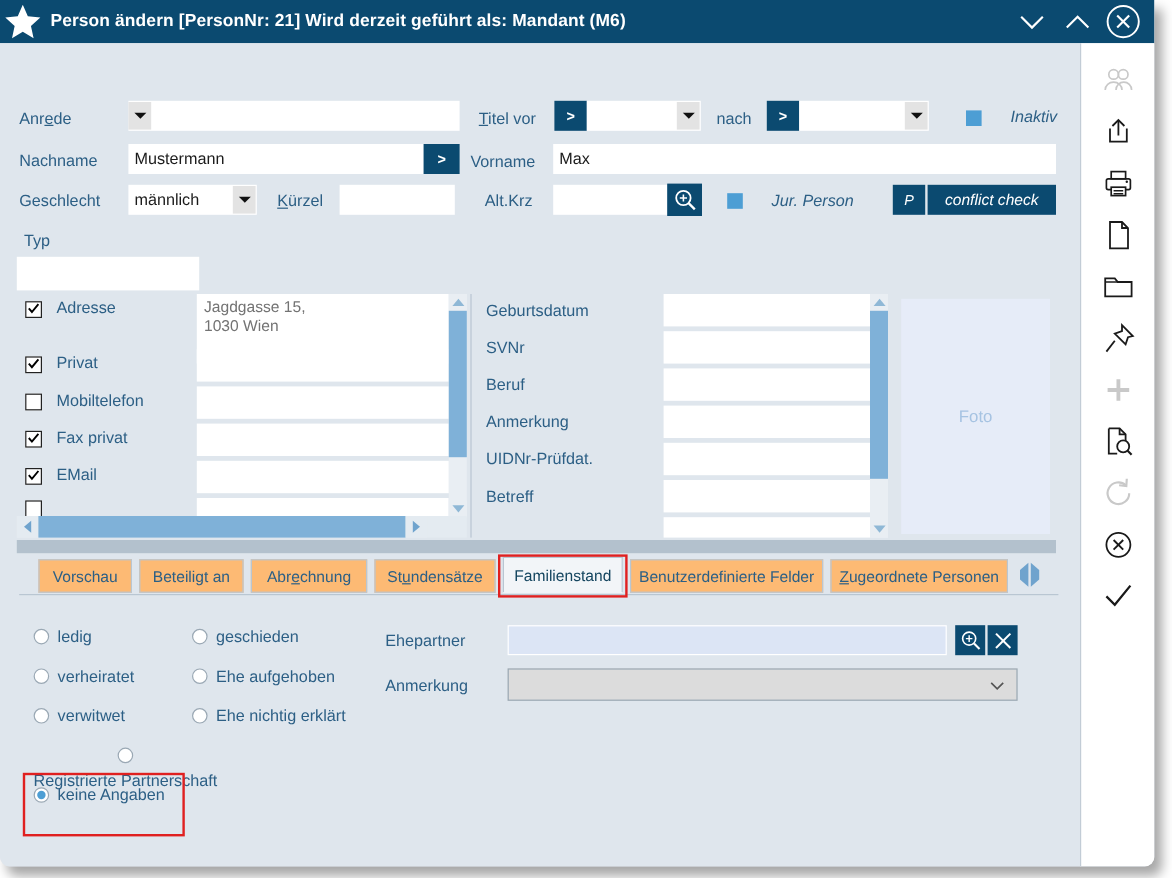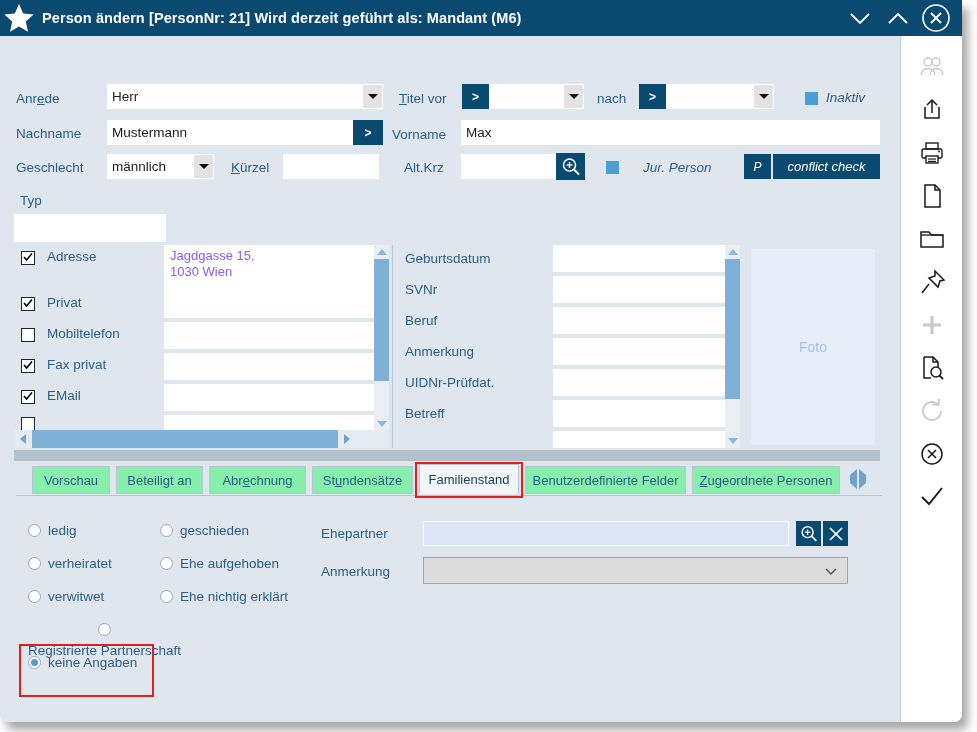--- a/index.html
+++ b/index.html
@@ -84,21 +84,21 @@
 
   .hscroll { position:absolute; height:18px; background:#e4ebf1; display:flex; align-items:center; }
   .hbtn { width:18px; height:18px; display:flex;align-items:center;justify-content:center;background:#e4ebf1; }
   .hthumb { height:18px; background:#7fb1d8; }
   .tri-lf { width:0;height:0;border-top:5px solid transparent;border-bottom:5px solid transparent;border-right:6px solid #6fa3cd; }
   .tri-rt { width:0;height:0;border-top:5px solid transparent;border-bottom:5px solid transparent;border-left:6px solid #6fa3cd; }
 
   
   .tabstrip { position:absolute; left:16px; top:430px; width:866px; height:32px; }
   .tab {
-    position:absolute; top:0; height:28px; background:#86efac; border:1px solid #b9c6d2;
+    position:absolute; top:0; height:28px; background:#fdba74; border:1px solid #b9c6d2;
     display:flex; align-items:center; justify-content:center; padding:0 10px;
     font-size:13px; color:#2c5f85; cursor:pointer; white-space:nowrap;
   }
   .tab.active { background:#f2f5f8; border-bottom-color:#f2f5f8; color:#14455f; height:30px; }
   .tab-red { position:absolute; border:2px solid #e02020; pointer-events:none; }
   .tabnav { position:absolute; top:3px; display:flex; gap:2px; }
   .tabnav div { width:17px;height:20px;display:flex;align-items:center;justify-content:center;cursor:pointer; }
   .tri-lf2 { width:0;height:0;border-top:6px solid transparent;border-bottom:6px solid transparent;border-right:7px solid #6fa3cd; }
   .tri-rt2 { width:0;height:0;border-top:6px solid transparent;border-bottom:6px solid transparent;border-left:7px solid #6fa3cd; }
 
@@ -140,21 +140,20 @@
           <line x1="21" y1="11" x2="11" y2="21" stroke="#ffffff" stroke-width="1.8"></line>
         </svg>
       </div>
     </div>
   </div>
 
   <div class="body-area">
 
     <div class="ab lbl" style="left:16px; top:55px;">Anr<u>e</u>de</div>
     <div class="ab combo" style="left:107px; top:48px; width:276px;">
-      <div class="val">Herr</div>
       <div class="arrow">
           <div class="tri-dn"></div>
         </div>
     </div>
 
     <div class="ab lbl" style="left:399px; top:55px;"><u>T</u>itel vor</div>
     <div class="ab navybtn gt" style="left:462px; top:48px; width:27px;">&gt;</div>
     <div class="ab combo" style="left:489px; top:48px; width:95px;">
       <div class="val"></div>
       <div class="arrow">
@@ -164,21 +163,21 @@
 
     <div class="ab lbl" style="left:597px; top:55px;">nach</div>
     <div class="ab navybtn gt" style="left:639px; top:48px; width:27px;">&gt;</div>
     <div class="ab combo" style="left:666px; top:48px; width:108px;">
       <div class="val"></div>
       <div class="arrow">
           <div class="tri-dn"></div>
         </div>
     </div>
 
-    <div class="ab" style="left:805px; top:54px; display:flex; align-items:flex-end; gap:8px;">
+    <div class="ab" style="left:805px; top:54px; display:flex; align-items:flex-end; gap:24px;">
       <span class="chk-sq"></span>
       <span class="lbl italic">Inaktiv</span>
     </div>
 
     <div class="ab lbl" style="left:16px; top:90px;">Nachname</div>
     <input class="ab fld" style="left: 107px; top: 84px; width: 246px;" value="Mustermann">
     <div class="ab navybtn gt" style="left:353px; top:84px; width:30px;">&gt;</div>
     <div class="ab lbl" style="left:392px; top:91px;">Vorname</div>
     <input class="ab fld" style="left: 461px; top: 84px; width: 419px;" value="Max">
 
@@ -214,21 +213,21 @@
 
     <div class="panel" style="left:14px; top:209px; width:375px; height:186px;">
       <div id="contact-rows">
           <div style="position: absolute; left: 0px; top: 0px; width: 360px; height: 42px;">
             <div style="position: absolute; left: 7px; top: 6px; width: 14px; height: 14px; background: rgb(255, 255, 255); border: 1px solid rgb(34, 34, 34);">
               <svg width="12" height="12" viewBox="0 0 12 12" style="position:absolute;left:0;top:-1px">
                 <polyline points="2,6 4.6,9 10,2.5" fill="none" stroke="#000" stroke-width="1.6"></polyline>
               </svg>
             </div>
             <div style="position: absolute; left: 33px; top: 4px; font-size: 13.5px; color: rgb(44, 95, 133); white-space: nowrap;">Adresse</div>
-            <div class="row-fld" style="position: absolute; left: 150px; top: 0px; width: 210px; height: 58px; background: rgb(255, 255, 255); padding: 3px 6px; font-size: 13px; color: #8b5cf6; line-height: 16px;">
+            <div class="row-fld" style="position: absolute; left: 150px; top: 0px; width: 210px; height: 58px; background: rgb(255, 255, 255); padding: 3px 6px; font-size: 13px; color: #737373; line-height: 16px;">
               <div>Jagdgasse 15,</div>
               <div>1030 Wien</div>
             </div>
           </div>
           <div style="position: absolute; left: 0px; top: 46px; width: 360px; height: 27px; text-align: right;">
             <div style="position: absolute; left: 7px; top: 6px; width: 14px; height: 14px; background: rgb(255, 255, 255); border: 1px solid rgb(34, 34, 34);">
               <svg width="12" height="12" viewBox="0 0 12 12" style="position:absolute;left:0;top:-1px">
                 <polyline points="2,6 4.6,9 10,2.5" fill="none" stroke="#000" stroke-width="1.6"></polyline>
               </svg>
             </div>

